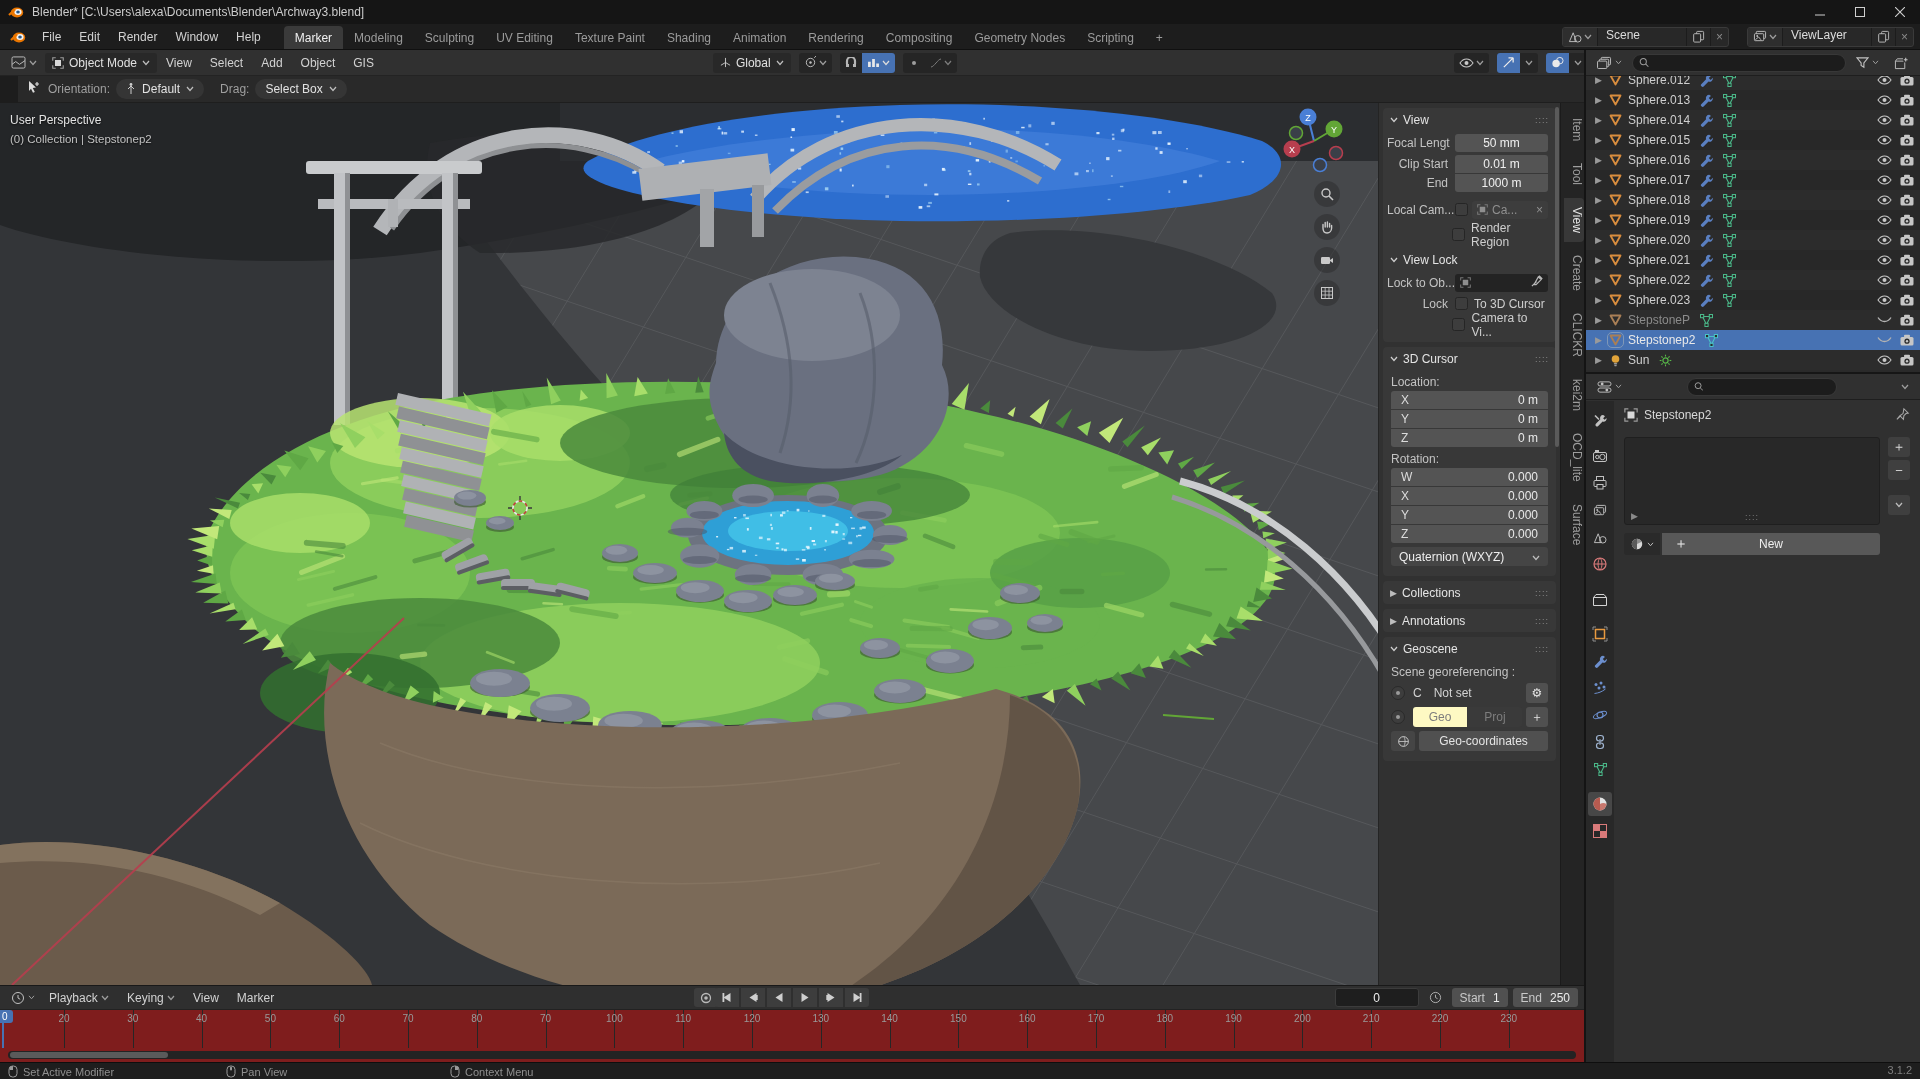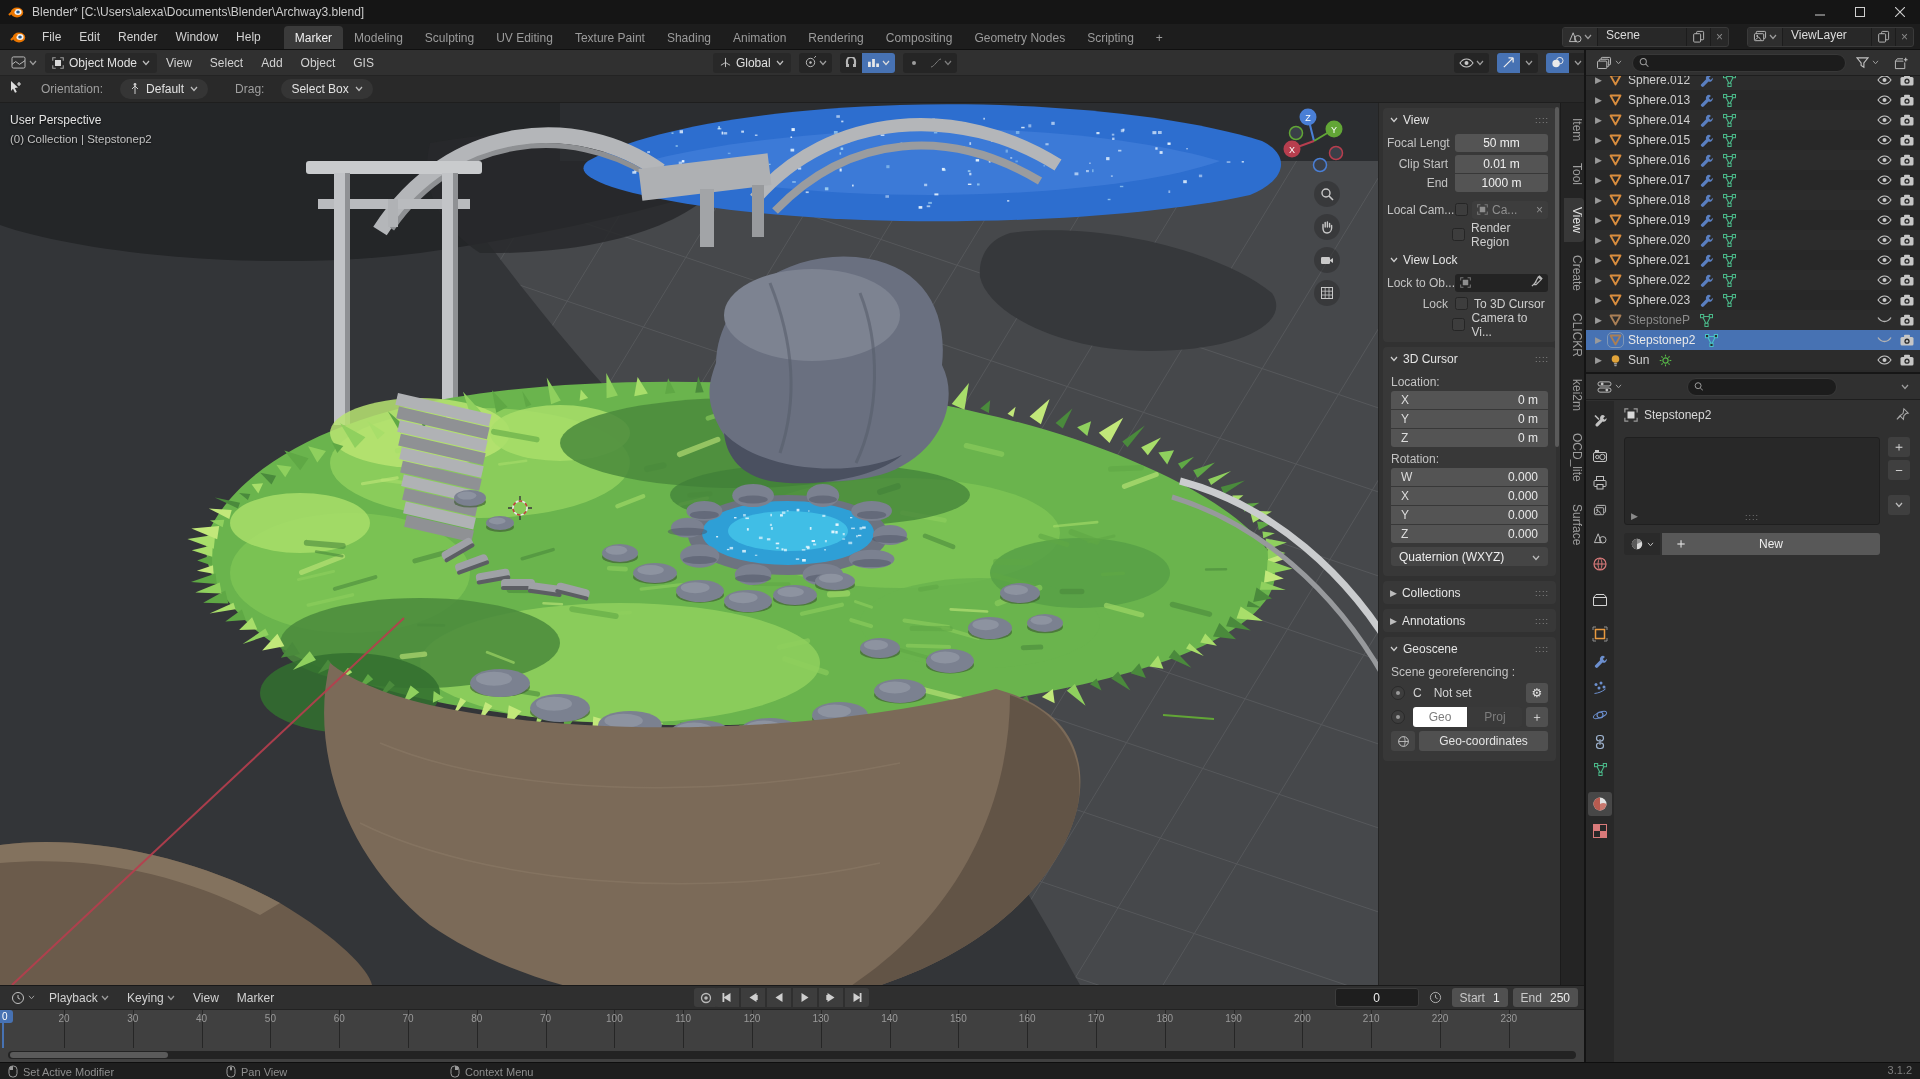--- a/index.html
+++ b/index.html
@@ -33,21 +33,21 @@
 
   
   #vp-header { height:26px; background:#303030; border-bottom:1px solid #232323; display:flex; align-items:center; padding:0 6px; }
   .hbtn { display:flex; align-items:center; gap:3px; padding:0 5px; height:20px; border-radius:3px; color:#d4d4d4; }
   .dd { background:#282828; border-radius:3px; height:20px; display:flex; align-items:center; gap:5px; padding:0 7px; color:#e0e0e0; }
   .seggroup { display:flex; align-items:center; height:20px; background:#252525; border-radius:3px; overflow:hidden; margin-left:8px; }
   .seg { display:flex; align-items:center; justify-content:center; height:100%; padding:0 5px; gap:2px; }
   .seg.on { background:#4772b3; }
 
   
-  #vp-toolbar { height:27px; background:#292929; border-bottom:1px solid #1e1e1e; display:flex; align-items:center; padding:0 8px; gap:17px; }
+  #vp-toolbar { height:27px; background:#292929; border-bottom:1px solid #1e1e1e; display:flex; align-items:center; padding:0 8px; gap:6px;margin-left:18px; }
   .tlabel { color:#9f9f9f; }
   .pill { display:flex; align-items:center; gap:6px; background:#353535; border-radius:11px; height:20px; padding:0 10px; color:#e2e2e2; }
 
   
   #scene { position:absolute; left:0; top:53px; width:1584px; height:882px; overflow:hidden; background:#333538; }
   #scene svg.world { position:absolute; left:0; top:0; }
   #vp-overlay { position:absolute; left:10px; top:8px; line-height:19px; text-shadow:0 1px 2px rgba(0,0,0,.7); }
   #vp-overlay .l1 { color:#e2e2e2; }
   #vp-overlay .l2 { color:#c2c2c2; font-size:11.5px; }
   #gizmo { position:absolute; right:238px; top:2px; width:64px; height:68px; }
@@ -116,21 +116,21 @@
   #slots .corner { position:absolute; left:6px; bottom:3px; color:#8a8a8a; font-size:9px; }
   #slots .drag { position:absolute; left:50%; bottom:2px; transform:translateX(-50%); color:#7b7b7b; font-size:9px; letter-spacing:1px; }
   #slot-btns { position:absolute; right:10px; top:36px; width:22px; display:flex; flex-direction:column; gap:3px; }
   .sqbtn { width:22px; height:20px; background:#3f3f3f; border-radius:3px; display:flex; align-items:center; justify-content:center; color:#d8d8d8; font-size:13px; }
   #newrow { position:absolute; left:10px; right:40px; top:132px; height:22px; display:flex; gap:2px; }
   #newrow .browse { width:36px; background:#2a2a2a; border-radius:3px 0 0 3px; display:flex; align-items:center; justify-content:center; gap:3px; }
   #newrow .newbtn { position:relative; flex:1; background:#585858; border-radius:0 3px 3px 0; display:flex; align-items:center; justify-content:center; color:#efefef; }
   #newrow .newbtn .plus { position:absolute; left:12px; font-size:14px; color:#e8e8e8; }
 
   
-  #timeline { position:absolute; left:0; bottom:0; width:1584px; height:77px; background:#404040; border-top:1px solid #191919; }
+  #timeline { position:absolute; left:0; bottom:0; width:1584px; height:77px; background:#7f1d1d; border-top:1px solid #191919; }
   #tl-header { height:24px; background:#2f2f2f; border-bottom:1px solid #222; display:flex; align-items:center; padding:0 6px; position:relative; }
   #transport { position:absolute; left:50%; transform:translateX(-50%); display:flex; align-items:center; gap:2px; }
   .tbtn { width:24px; height:19px; background:#3d3d3d; display:flex; align-items:center; justify-content:center; }
   .tbtn:first-child { border-radius:3px 0 0 3px; }
   .tbtn:last-child { border-radius:0 3px 3px 0; }
   #recbtn { width:24px; height:19px; border-radius:3px; background:#3d3d3d; display:flex; align-items:center; justify-content:center; margin-right:8px; }
   #tl-right { margin-left:auto; display:flex; align-items:center; gap:5px; }
   #framefield { width:84px; height:19px; background:#1e1e1e; border:1px solid #3c3c3c; border-radius:3px; text-align:center; line-height:18px; color:#ececec; }
   .sefield { height:19px; background:#505050; border-radius:3px; display:flex; align-items:center; padding:0 8px; gap:8px; color:#ececec; }
   .sefield .lb { color:#c9c9c9; }
@@ -1188,21 +1188,21 @@
                 </span>
     <span style="color:#d2d2d2; margin-left:4px">C</span>
                 <span style="color:#d2d2d2; margin-left:8px">Not set</span>
     <span class="gbtn" style="margin-left:auto; width:22px">⚙</span>
               </div>
   <div class="btnrow">
                 <span style="width:14px; height:14px; border-radius:7px; background:#3d3d3d; border:1px solid #2a2a2a; display:flex; align-items:center; justify-content:center">
                   <span style="width:4px;height:4px;border-radius:2px;background:#9a9a9a"></span>
                 </span>
     <span style="flex:1; display:flex; margin-left:4px">
-                  <span class="gbtn" style="flex:1; background:#ffffff; color:#7d7d7d; border-radius:3px 0 0 3px">Geo</span>
+                  <span class="gbtn" style="flex:1; background:#fef9c3; color:#7d7d7d; border-radius:3px 0 0 3px">Geo</span>
                   <span class="gbtn" style="flex:1; background:#3a3a3a; color:#7d7d7d; border-radius:0 3px 3px 0; margin-left:1px">Proj</span>
                 </span>
     <span class="gbtn" style="width:22px">＋</span>
               </div>
   <div class="btnrow">
                 <span class="gbtn" style="width:24px; background:#454545">
                   <svg width="13" height="13" viewBox="0 0 16 16">
                     <circle cx="8" cy="8" r="6" fill="none" stroke="#c9c9c9" stroke-width="1.2"></circle>
                     <path d="M2 8h12M8 2c2.6 2 2.6 10 0 12" fill="none" stroke="#c9c9c9"></path>
                   </svg>

